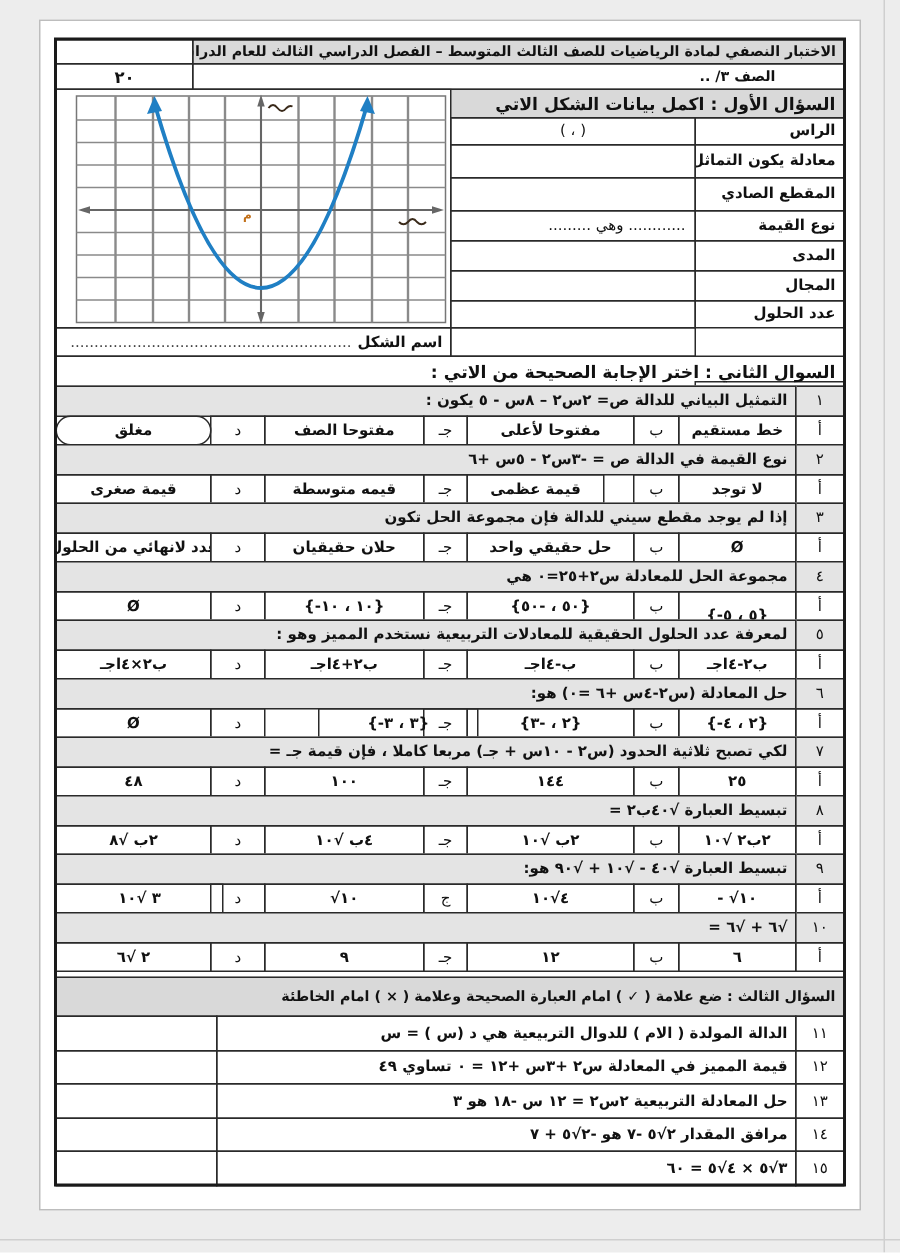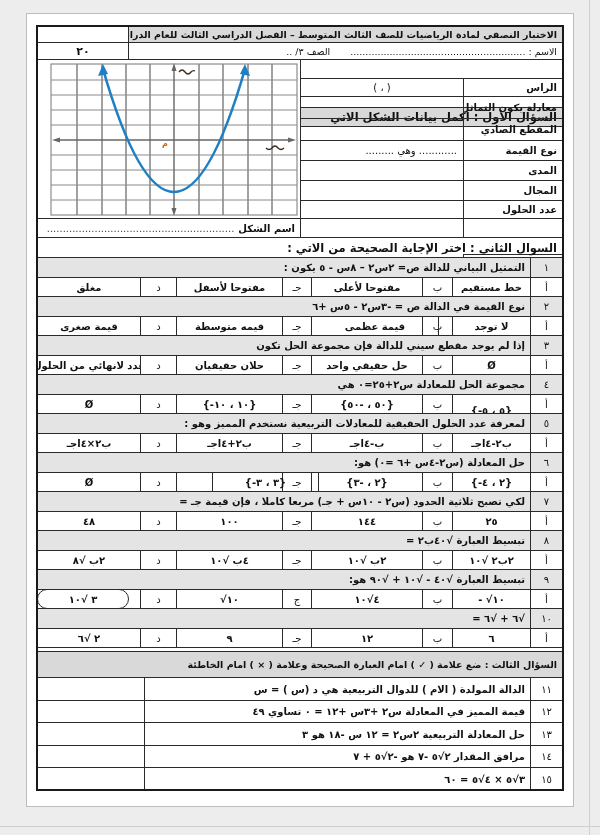--- a/index.html
+++ b/index.html
@@ -29,22 +29,21 @@
 </head>
 <body>
 
 <div class="page"></div>
 <div class="rightframe"></div>
 <div class="bottomframe"></div>
 
 <div class="cell rtl bold grey" style="left:128px;top:26px;width:435px;height:17px;font-size:9.5px;">الاختبار النصفي لمادة الرياضيات للصف الثالث المتوسط – الفصل الدراسي الثالث للعام الدراسي ١٤٤٤ هـ</div>
 <div class="cell" style="left:37px;top:26px;width:92px;height:17px;"></div>
 <div class="cell rtl" style="left:128px;top:42px;width:435px;height:18px;font-size:9.5px;">
-  <span>الاسم : ..........................................................</span>
-  <span style="margin-right:20px;">الصف  ٣/ ..</span>
+  <span style="margin-right:40px;font-weight:bold;">الصف  ٣/ ..</span>
 </div>
 <div class="cell center bold" style="left:37px;top:42px;width:92px;height:18px;font-size:11px;">٢٠</div>
 
 <div class="cell" style="left:37px;top:59px;width:264px;height:160px;">
   <svg width="262" height="158" style="position:absolute;left:0;top:0;">
     <rect x="13" y="4" width="246" height="151" fill="#fff" stroke="#777" stroke-width="1"></rect>
     <g stroke="#8a8a8a" stroke-width="1.6">
       <line x1="39" y1="4" x2="39" y2="155"></line>
         <line x1="64" y1="4" x2="64" y2="155"></line>
       <line x1="88" y1="4" x2="88" y2="155"></line>
@@ -76,21 +75,21 @@
     <path d="M141,12 q3,-4 6,0 q3,4 6,0 q2,-2 4,-1" fill="none" stroke="#3a2a1a" stroke-width="1.3"></path>
     <path d="M228,88 q3,3 6,0 q3,-4 6,0 q3,3 6,0" fill="none" stroke="#3a2a1a" stroke-width="1.3"></path>
     <text x="124" y="86" font-size="8" fill="#c2701a" font-weight="bold">م</text>
   </svg>
 </div>
 <div class="cell rtl" style="left:37px;top:218px;width:264px;height:20px;font-size:10px;">
   <span class="bold">اسم الشكل</span>
   <span style="margin-right:4px;color:#444;">...........................................................</span>
 </div>
 
-<div class="cell rtl bold grey big" style="left:300px;top:59px;width:263px;height:20px;margin-top:48px;">السؤال الأول  : اكمل بيانات الشكل الاتي</div>
+<div class="cell rtl bold grey big" style="left:300px;top:59px;width:263px;height:20px;">السؤال الأول  : اكمل بيانات الشكل الاتي</div>
 
 <div class="cell rtl bold" style="left:463px;top:78px;width:100px;height:19px;">الراس</div>
 <div class="cell center" style="left:300px;top:78px;width:164px;height:19px;">(          ،          )</div>
 
 <div class="cell rtl bold" style="left:463px;top:96px;width:100px;height:23px;">معادلة يكون التماثل</div>
 <div class="cell center" style="left:300px;top:96px;width:164px;height:23px;"></div>
 
 <div class="cell rtl bold" style="left:463px;top:118px;width:100px;height:23px;">المقطع الصادي</div>
 <div class="cell center" style="left:300px;top:118px;width:164px;height:23px;"></div>
 
@@ -112,29 +111,29 @@
 <div class="cell rtl bold big" style="left:37px;top:237px;width:526px;height:21px;">السوال الثاني : اختر الإجابة الصحيحة من الاتي :</div>
 
 <div id="mcq">
     <div class="cell center lightgrey" style="left:530px;top:257px;width:33px;height:21px;">١</div>
     <div class="cell rtl bold lightgrey" style="left:37px;top:257px;width:494px;height:21px;">التمثيل البياني للدالة     ص= ٢س٢ – ٨س - ٥ يكون :</div>
     <div class="cell center" style="left:530px;top:277px;width:33px;height:20px;">أ</div>
     <div class="cell center bold" style="left:452px;top:277px;width:79px;height:20px;">خط مستقيم</div>
     <div class="cell center" style="left:422px;top:277px;width:31px;height:20px;">ب</div>
     <div class="cell center bold" style="left:311px;top:277px;width:112px;height:20px;">مفتوحا لأعلى</div>
     <div class="cell center" style="left:282px;top:277px;width:30px;height:20px;">جـ</div>
-    <div class="cell center bold" style="left:176px;top:277px;width:107px;height:20px;">مفتوحا لأسفل</div>
+    <div class="cell center bold" style="left:176px;top:277px;width:107px;height:20px;">مفتوحا الصف</div>
     <div class="cell center" style="left:140px;top:277px;width:37px;height:20px;">د</div>
-    <div class="cell center bold" style="left:37px;top:277px;width:104px;height:20px;">مغلق</div>
+    <div class="cell center bold" style="left:37px;top:277px;width:104px;height:20px;border-radius:10px;">مغلق</div>
     <div class="cell center lightgrey" style="left:530px;top:296px;width:33px;height:21px;">٢</div>
     <div class="cell rtl bold lightgrey" style="left:37px;top:296px;width:494px;height:21px;">نوع القيمة في الدالة  ص  =  -٣س٢ - ٥س +٦</div>
     <div class="cell center" style="left:530px;top:316px;width:33px;height:20px;">أ</div>
     <div class="cell center bold" style="left:452px;top:316px;width:79px;height:20px;">لا توجد</div>
     <div class="cell center" style="left:422px;top:316px;width:31px;height:20px;">ب</div>
-    <div class="cell center bold" style="left:311px;top:316px;width:128px;height:20px;">قيمة عظمى</div>
+    <div class="cell center bold" style="left:311px;top:316px;width:92px;height:20px;">قيمة عظمى</div>
     <div class="cell center" style="left:282px;top:316px;width:30px;height:20px;">جـ</div>
     <div class="cell center bold" style="left:176px;top:316px;width:107px;height:20px;">قيمه متوسطة</div>
     <div class="cell center" style="left:140px;top:316px;width:37px;height:20px;">د</div>
     <div class="cell center bold" style="left:37px;top:316px;width:104px;height:20px;">قيمة صغرى</div>
     <div class="cell center lightgrey" style="left:530px;top:335px;width:33px;height:21px;">٣</div>
     <div class="cell rtl bold lightgrey" style="left:37px;top:335px;width:494px;height:21px;">إذا لم يوجد مقطع سيني للدالة فإن مجموعة الحل تكون</div>
     <div class="cell center" style="left:530px;top:355px;width:33px;height:20px;">أ</div>
     <div class="cell center bold" style="left:452px;top:355px;width:79px;height:20px;">Ø</div>
     <div class="cell center" style="left:422px;top:355px;width:31px;height:20px;">ب</div>
     <div class="cell center bold" style="left:311px;top:355px;width:112px;height:20px;">حل حقيقي واحد</div>
@@ -194,21 +193,21 @@
     <div class="cell center bold" style="left:37px;top:550px;width:104px;height:20px;">٢ب √٨</div>
     <div class="cell center lightgrey" style="left:530px;top:569px;width:33px;height:21px;">٩</div>
     <div class="cell rtl bold lightgrey" style="left:37px;top:569px;width:494px;height:21px;">تبسيط العبارة √٤٠ - √١٠ + √٩٠  هو:</div>
     <div class="cell center" style="left:530px;top:589px;width:33px;height:20px;">أ</div>
     <div class="cell center bold" style="left:452px;top:589px;width:79px;height:20px;">- √١٠</div>
     <div class="cell center" style="left:422px;top:589px;width:31px;height:20px;">ب</div>
     <div class="cell center bold" style="left:311px;top:589px;width:112px;height:20px;">٤√١٠</div>
     <div class="cell center" style="left:282px;top:589px;width:30px;height:20px;">ج</div>
     <div class="cell center bold" style="left:176px;top:589px;width:107px;height:20px;">√١٠</div>
     <div class="cell center" style="left:140px;top:589px;width:37px;height:20px;">د</div>
-    <div class="cell center bold" style="left:37px;top:589px;width:92px;height:20px;border-radius:10px;">٣ √١٠</div>
+    <div class="cell center bold" style="left:37px;top:589px;width:112px;height:20px;">٣ √١٠</div>
     <div class="cell center lightgrey" style="left:530px;top:608px;width:33px;height:21px;">١٠</div>
     <div class="cell rtl bold lightgrey" style="left:37px;top:608px;width:494px;height:21px;">√٦  +  √٦  =</div>
     <div class="cell center" style="left:530px;top:628px;width:33px;height:20px;">أ</div>
     <div class="cell center bold" style="left:452px;top:628px;width:79px;height:20px;">٦</div>
     <div class="cell center" style="left:422px;top:628px;width:31px;height:20px;">ب</div>
     <div class="cell center bold" style="left:311px;top:628px;width:112px;height:20px;">١٢</div>
     <div class="cell center" style="left:282px;top:628px;width:30px;height:20px;">جـ</div>
     <div class="cell center bold" style="left:176px;top:628px;width:107px;height:20px;">٩</div>
     <div class="cell center" style="left:140px;top:628px;width:37px;height:20px;">د</div>
     <div class="cell center bold" style="left:37px;top:628px;width:104px;height:20px;">٢ √٦</div>

